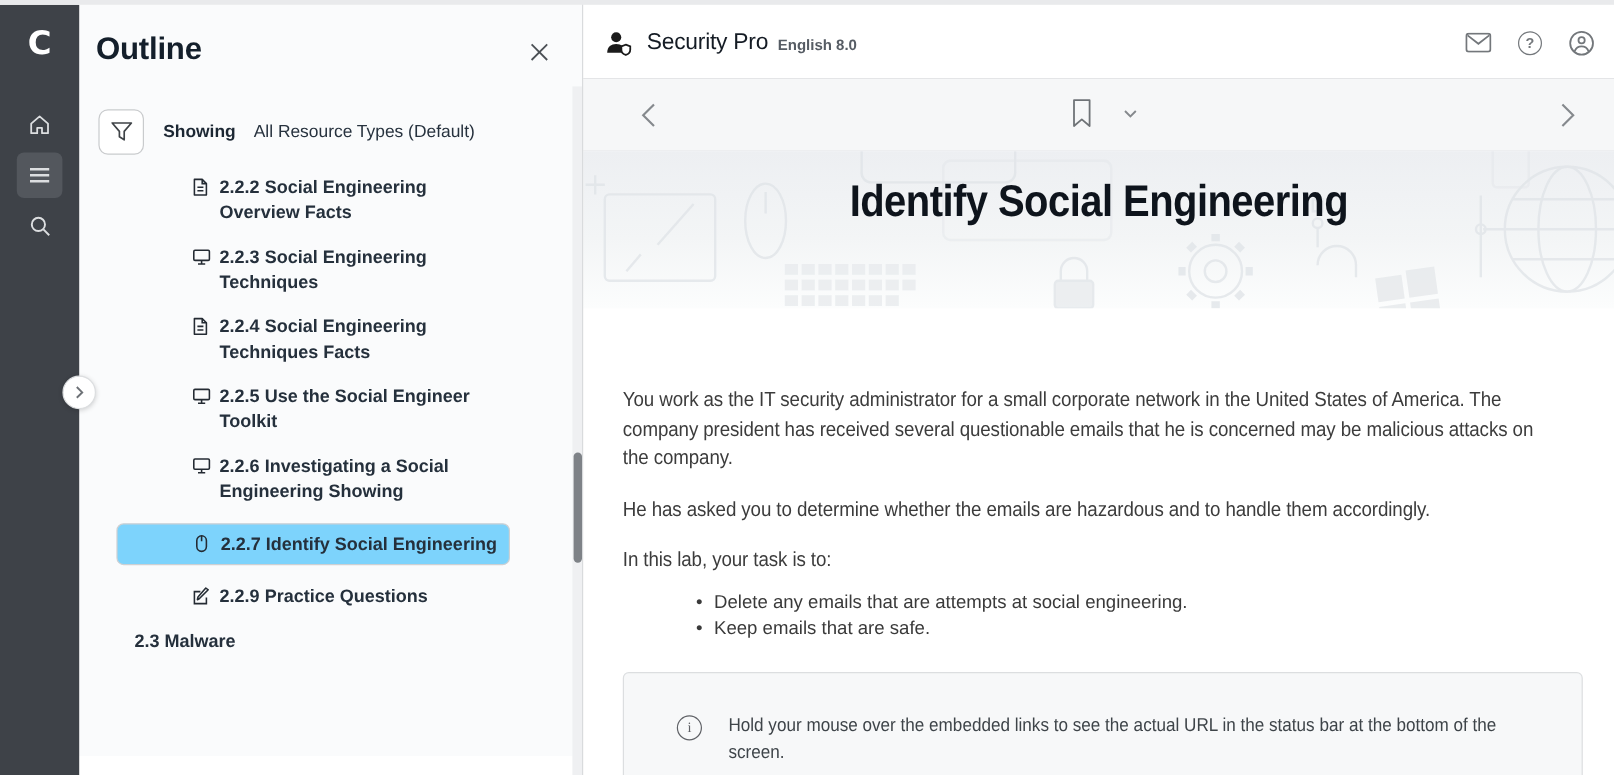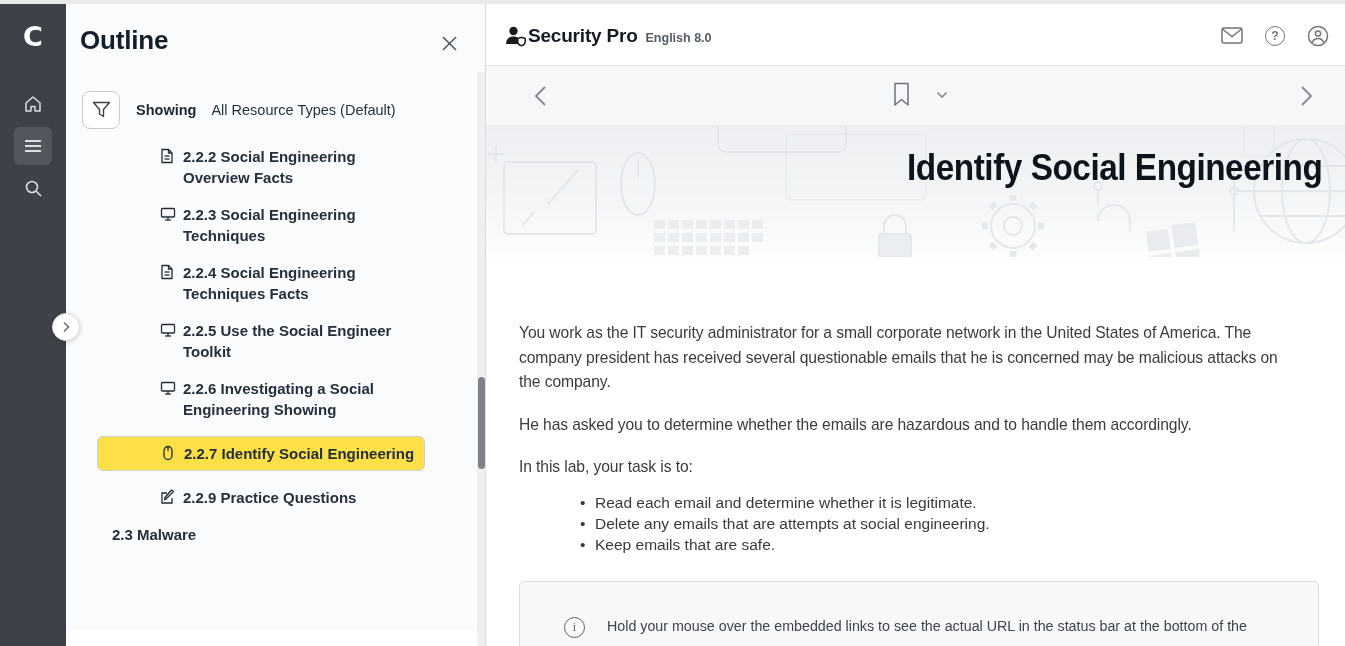--- a/index.html
+++ b/index.html
@@ -28,48 +28,48 @@
              justify-content:center; color:#4b5055; cursor:pointer; }
   .o-filter { position:absolute; left:16px; top:87px; display:flex; align-items:center; }
   .o-filter-btn { width:38px; height:38px; border-radius:8px; background:#fff; border:1px solid #c9cbcd;
                   display:flex; align-items:center; justify-content:center; color:#3f4347; cursor:pointer; }
   .o-filter-label { margin-left:16px; font-size:14.5px; font-weight:700; color:#1c2733; }
   .o-filter-value { margin-left:15px; font-size:14.5px; color:#27323e; }
   .o-list { position:absolute; left:0; right:20px; top:142px; }
   .o-row { display:flex; align-items:flex-start; margin:0 42px 16px 94px; cursor:pointer; }
   .o-row .ic { flex:0 0 16px; margin-top:2px; margin-right:7px; color:#242b33; }
   .o-row .lbl { font-size:15px; font-weight:600; color:#25303c; line-height:21px; }
-  .o-row.selected { margin-left:31px; margin-right:40px; padding:6px 8px 6px 63px; background:#fde047;
+  .o-row.selected { margin-left:31px; margin-right:40px; padding:6px 8px 6px 63px; background:#7dd3fc;
                     border:1px solid #cdd0d3; border-radius:6px; }
   .o-section { margin:1px 42px 16px 46px; font-size:15px; font-weight:700; color:#25303c; line-height:21px; cursor:pointer; }
   .o-track { position:absolute; left:477px; top:72px; bottom:0; width:8px; background:#eff0f2; z-index:6; }
   .o-thumb { position:absolute; left:478px; top:377px; width:7px; height:92px; background:#7e8287; border-radius:4px; z-index:7; cursor:grab; }
   .divider { position:absolute; left:485px; top:0; bottom:0; width:1px; background:#d9dbdd; z-index:8; }
 
   
   .main { position:absolute; left:486px; top:0; width:859px; height:646px; background:#fff; }
   .m-header { height:66px; border-bottom:1px solid #e4e5e7; display:flex; align-items:center; padding:6px 16px 0 17px; background:#fff; }
   .brand-icon { color:#1b1b1b; display:flex; align-items:center; }
-  .brand-name { margin-left:0; font-size:19px; font-weight:700; color:#141b24; letter-spacing:-.2px; }
+  .brand-name { margin-left:11px; font-size:19px; font-weight:400; color:#141b24; letter-spacing:-.2px; }
   .brand-edition { margin-left:8px; margin-top:4px; font-size:12.5px; font-weight:700; color:#565c64; }
   .hdr-icons { margin-left:auto; display:flex; align-items:center; gap:21px; color:#73777b; }
   .hdr-icons .hic { width:22px; height:22px; display:flex; align-items:center; justify-content:center; cursor:pointer; }
   .q-glyph, .acct-glyph { width:20px; height:20px; border:1.6px solid #73777b; border-radius:50%;
             display:flex; align-items:center; justify-content:center; font-size:12px; font-weight:700; color:#73777b; }
 
   .m-nav { height:60px; background:#f6f7f8; position:relative; border-bottom:1px solid #edeef0; }
   .nav-prev { position:absolute; left:48px; top:19px; color:#85898d; cursor:pointer; }
   .nav-next { position:absolute; right:32px; top:19px; color:#85898d; cursor:pointer; }
   .nav-bookmark { position:absolute; left:407px; top:16px; color:#6f7377; cursor:pointer; }
   .nav-caret { position:absolute; left:450px; top:25px; color:#85898d; cursor:pointer; }
 
   .banner { height:131px; position:relative; overflow:hidden;
             background:linear-gradient(180deg,#edeff2 0%,#f3f5f6 55%,#fcfdfd 100%); }
   .banner svg.pattern { position:absolute; inset:0; }
-  .banner h1 { position:absolute; left:0; right:0; top:21px; text-align:right; font-size:37px; font-weight:700;
+  .banner h1 { position:absolute; left:0; right:0; top:21px; text-align:center; font-size:37px; font-weight:700;
                color:#0e141c; letter-spacing:-.5px; }
   .banner h1 span { display:inline-block; transform:scaleX(.9); transform-origin:center; white-space:nowrap; }
 
   .m-body { padding:64px 0 0 33px; }
   .cond { transform:scaleX(.92); transform-origin:0 0; width:850px; }
   .cond p { font-size:17px; line-height:24.5px; color:#3c3c3c; letter-spacing:-.1px; }
   .cond p + p { margin-top:18px; }
   .tasks { margin-top:12px; list-style:none; }
   .tasks li { position:relative; padding-left:76px; font-size:15.5px; line-height:21.3px; color:#3a3a3a; }
   .tasks li::before { content:"•"; position:absolute; left:61px; top:0; color:#3a3a3a; }
@@ -361,21 +361,20 @@
       <h1><span>Identify Social Engineering</span></h1>
     </div>
 
     <div class="m-body">
       <div class="cond">
         <p>You work as the IT security administrator for a small corporate network in the United States of America. The company president has received several questionable emails that he is concerned may be malicious attacks on the company.</p>
         <p>He has asked you to determine whether the emails are hazardous and to handle them accordingly.</p>
         <p>In this lab, your task is to:</p>
       </div>
       <ul class="tasks">
-        <li>Read each email and determine whether it is legitimate.</li>
         <li>Delete any emails that are attempts at social engineering.</li>
         <li>Keep emails that are safe.</li>
       </ul>
       <div class="notebox">
         <span class="note-ic">i</span>
         <div class="note-txt-wrap">
           <div class="note-txt">Hold your mouse over the embedded links to see the actual URL in the status bar at the bottom of the screen.</div>
         </div>
       </div>
     </div>

